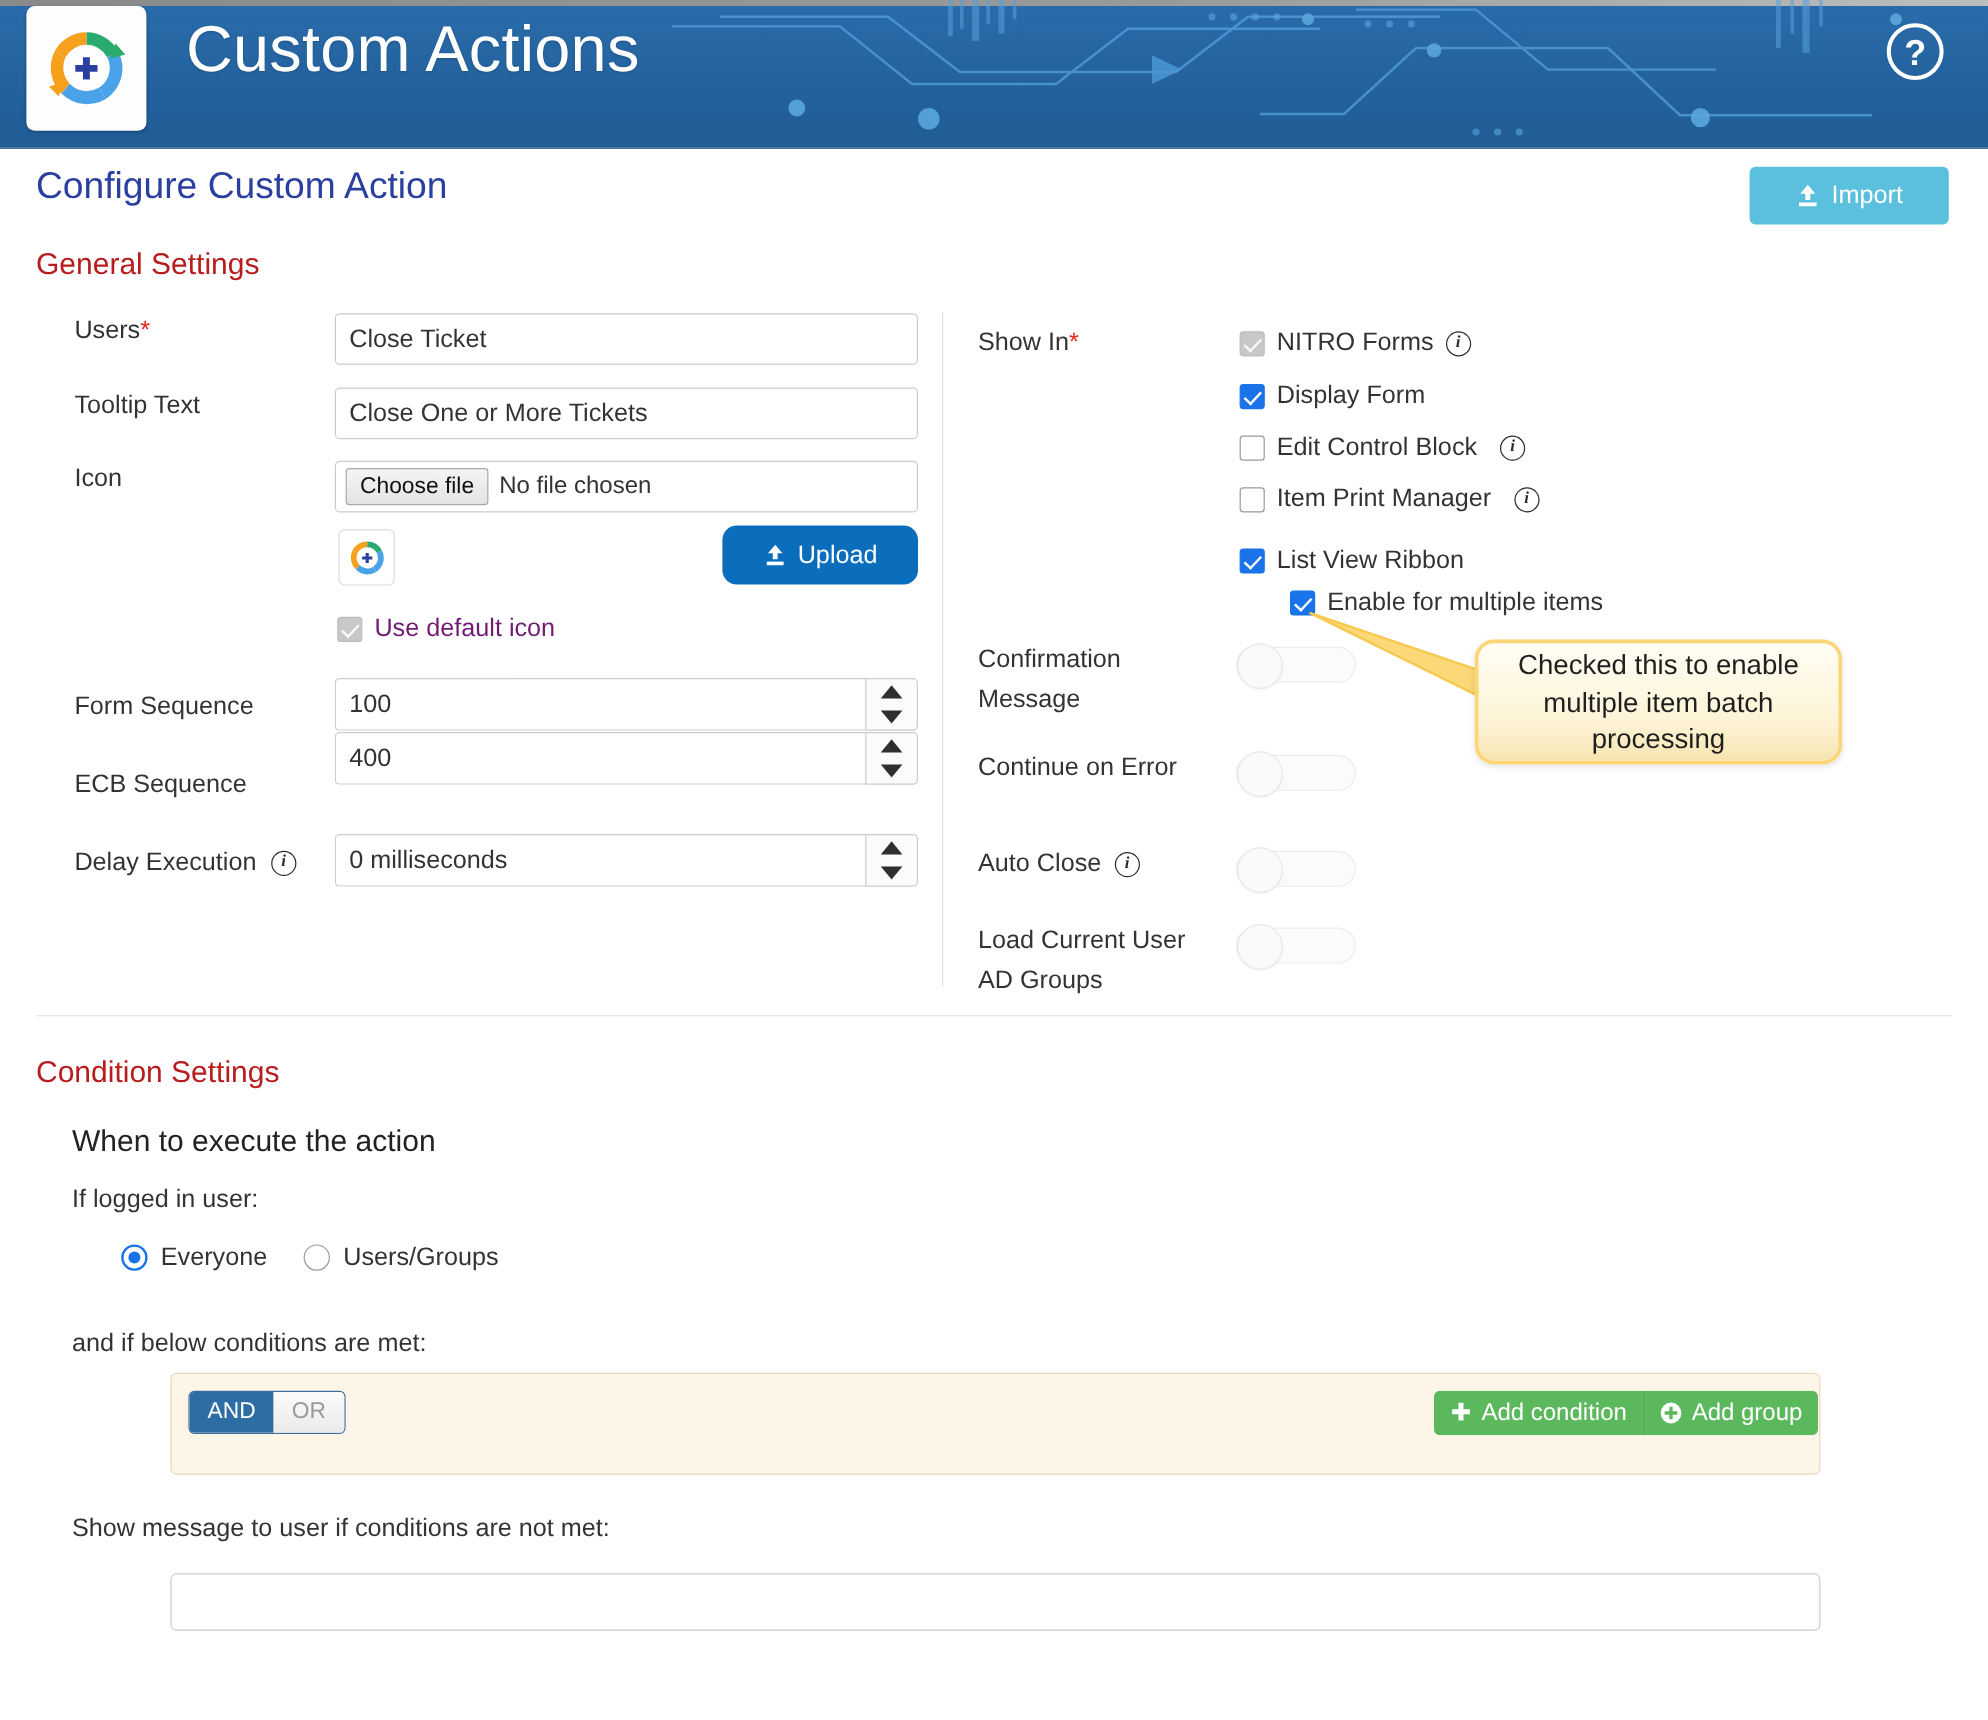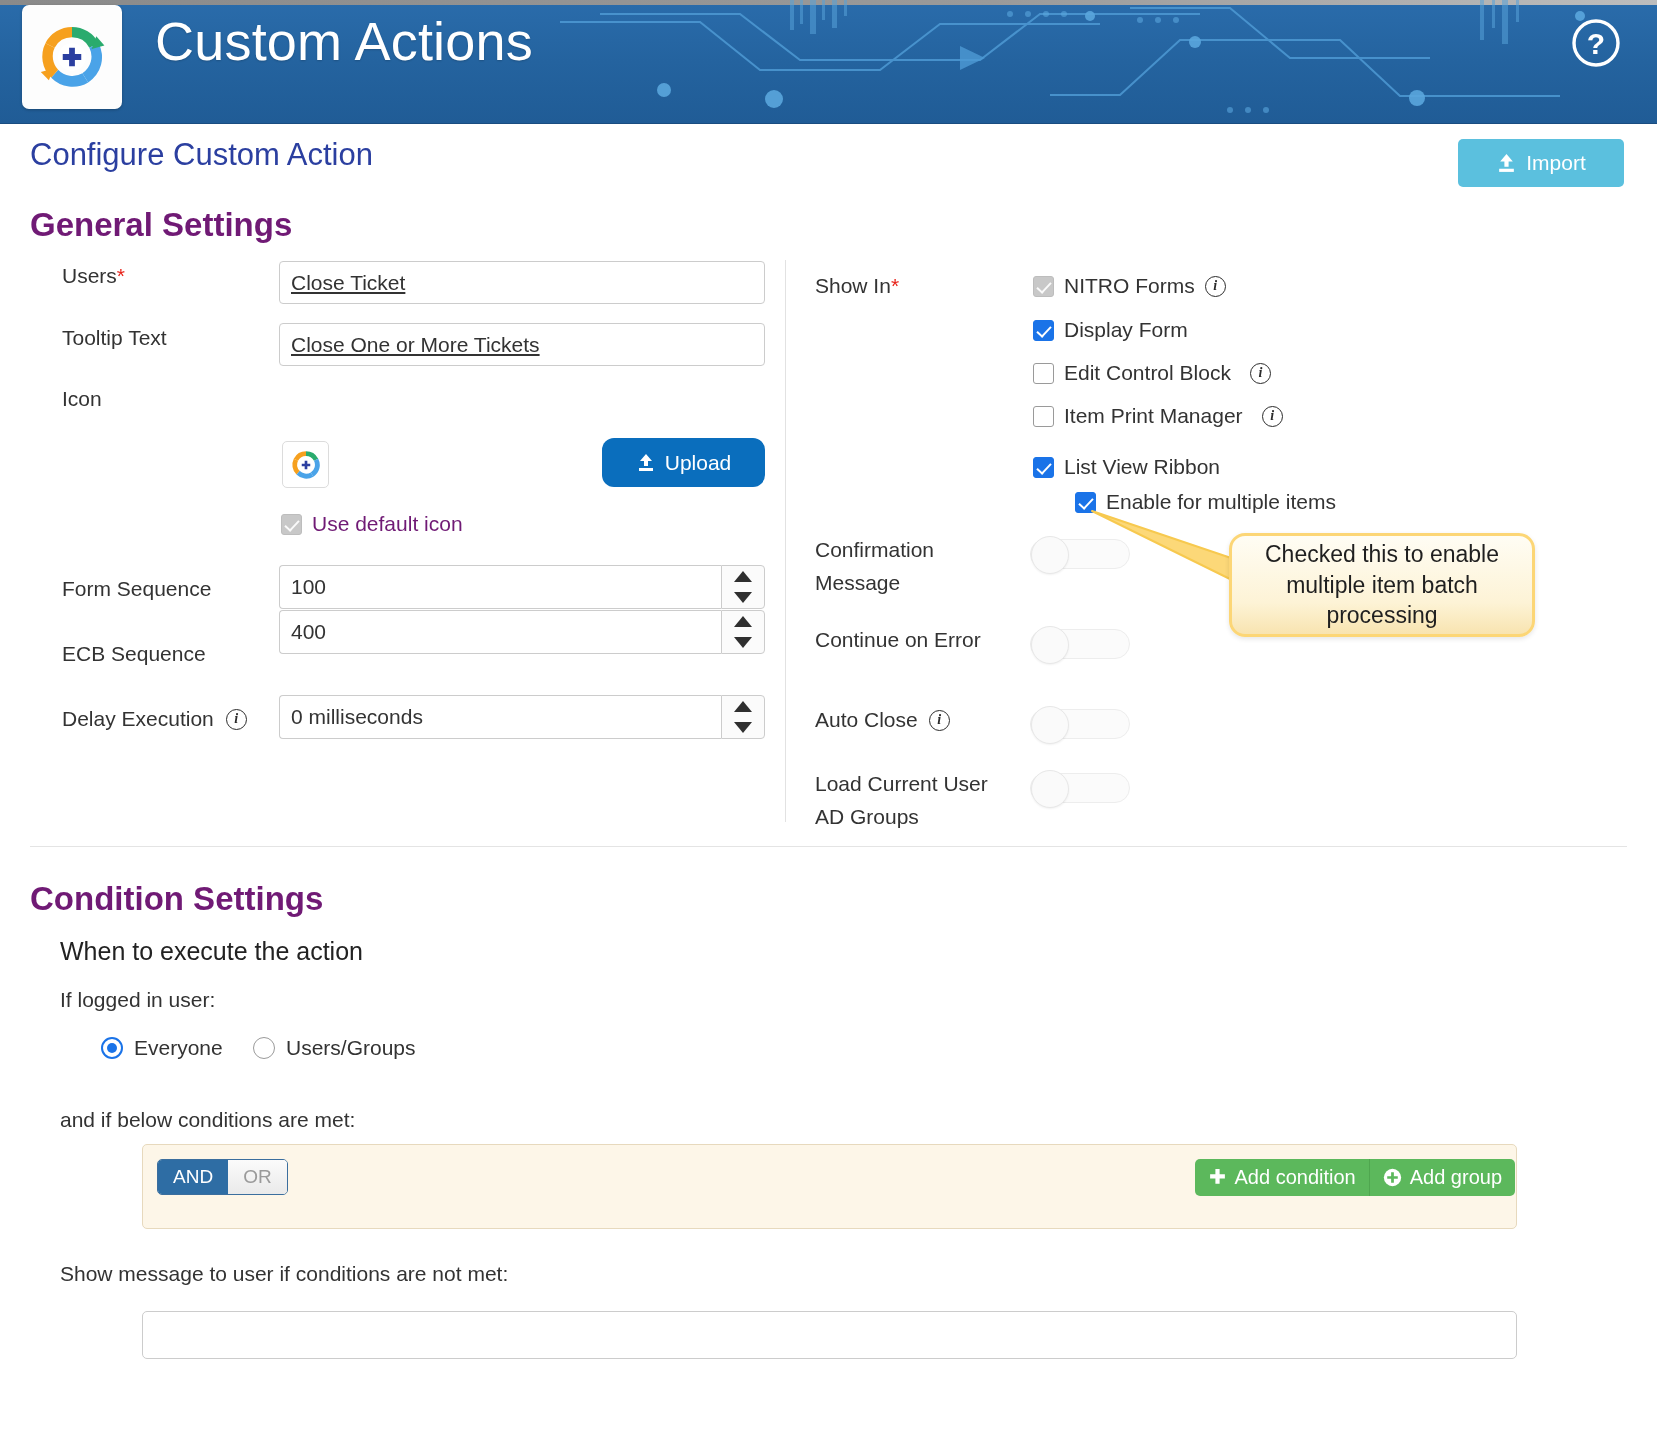--- a/index.html
+++ b/index.html
@@ -51,21 +51,21 @@
   .import-btn {
     position:absolute; right: 33px; top: 139px;
     width: 166px; height: 48px;
     background: #5bc0de; border: none; border-radius: 5px;
     color:#fff; font-size: 21px; font-family:inherit;
     display:flex; align-items:center; justify-content:center; gap:9px;
     cursor:pointer;
   }
   .section-head {
     position:absolute; left:30px;
-    font-size: 33px; color:#701a75; font-weight: 700;
+    font-size: 25px; color:#b91c1c; font-weight: 400;
   }
   #general-settings-heading { top: 206px; }
 
   
   .cols { position:absolute; left:0; top:252px; width:1657px; height: 570px; }
   .col-left { position:absolute; left:0; top:0; width:785px; height:570px; }
   .col-right { position:absolute; left:785px; top:0; width:872px; height:570px; }
   .vdiv {
     position:absolute; left:785px; top:8px; width:1px; height:562px;
     background:#e2e2e2;
@@ -79,21 +79,20 @@
     position:absolute;
     height: 43px;
     border: 1px solid #ccc;
     border-radius: 4px;
     background: #fff;
     font-size: 21px;
     color: #333;
     font-family: inherit;
     padding: 0 11px;
     outline:none;
-    text-decoration:underline;
   }
   .txt.file {
     padding: 0 8px;
     display:flex; align-items:center; gap: 9px;
   }
   .choose-file {
     height: 31px; padding: 0 11px;
     background: linear-gradient(180deg,#f4f4f4,#e4e4e4);
     border: 1px solid #a9a9a9; border-radius: 3px;
     font-size: 19px; color:#111; font-family:inherit;
@@ -359,20 +358,24 @@
 
       <div class="lbl" style="left:62px; top:12px;">
         <span>Users</span><span class="req">*</span>
       </div>
       <input class="txt" style="left: 279px; top: 9px; width: 486px;" value="Close Ticket">
 
       <div class="lbl" style="left:62px; top:74px;">Tooltip Text</div>
       <input class="txt" style="left: 279px; top: 71px; width: 486px;" value="Close One or More Tickets">
 
       <div class="lbl" style="left:62px; top:135px;">Icon</div>
+      <div class="txt file" style="left:279px; top:132px; width:486px;">
+        <span class="choose-file">Choose file</span>
+        <span class="file-name">No file chosen</span>
+      </div>
 
       <div class="icon-preview" style="left:282px; top:189px;">
         <svg width="34" height="34" viewBox="0 0 64 64">
           <path d="M32 6 A26 26 0 0 1 55 20 L47 24 A17 17 0 0 0 32 15 Z" fill="#2aab6e"></path>
           <path d="M55 20 A26 26 0 0 1 46 54 L41 46 A17 17 0 0 0 47 24 Z" fill="#4aa3e8"></path>
           <path d="M46 54 A26 26 0 0 1 14 50 L20 43 A17 17 0 0 0 41 46 Z" fill="#4aa3e8"></path>
           <path d="M14 50 A26 26 0 0 1 9 20 L17 24 A17 17 0 0 0 20 43 Z" fill="#f6a01e"></path>
           <path d="M9 20 A26 26 0 0 1 32 6 L32 15 A17 17 0 0 0 17 24 Z" fill="#f6a01e"></path>
           <circle cx="32" cy="32" r="12" fill="#ffffff"></circle>
           <path d="M29.5 24 h5 v5.5 h5.5 v5 h-5.5 v5.5 h-5 v-5.5 h-5.5 v-5 h5.5 z" fill="#2b3fa0"></path>

